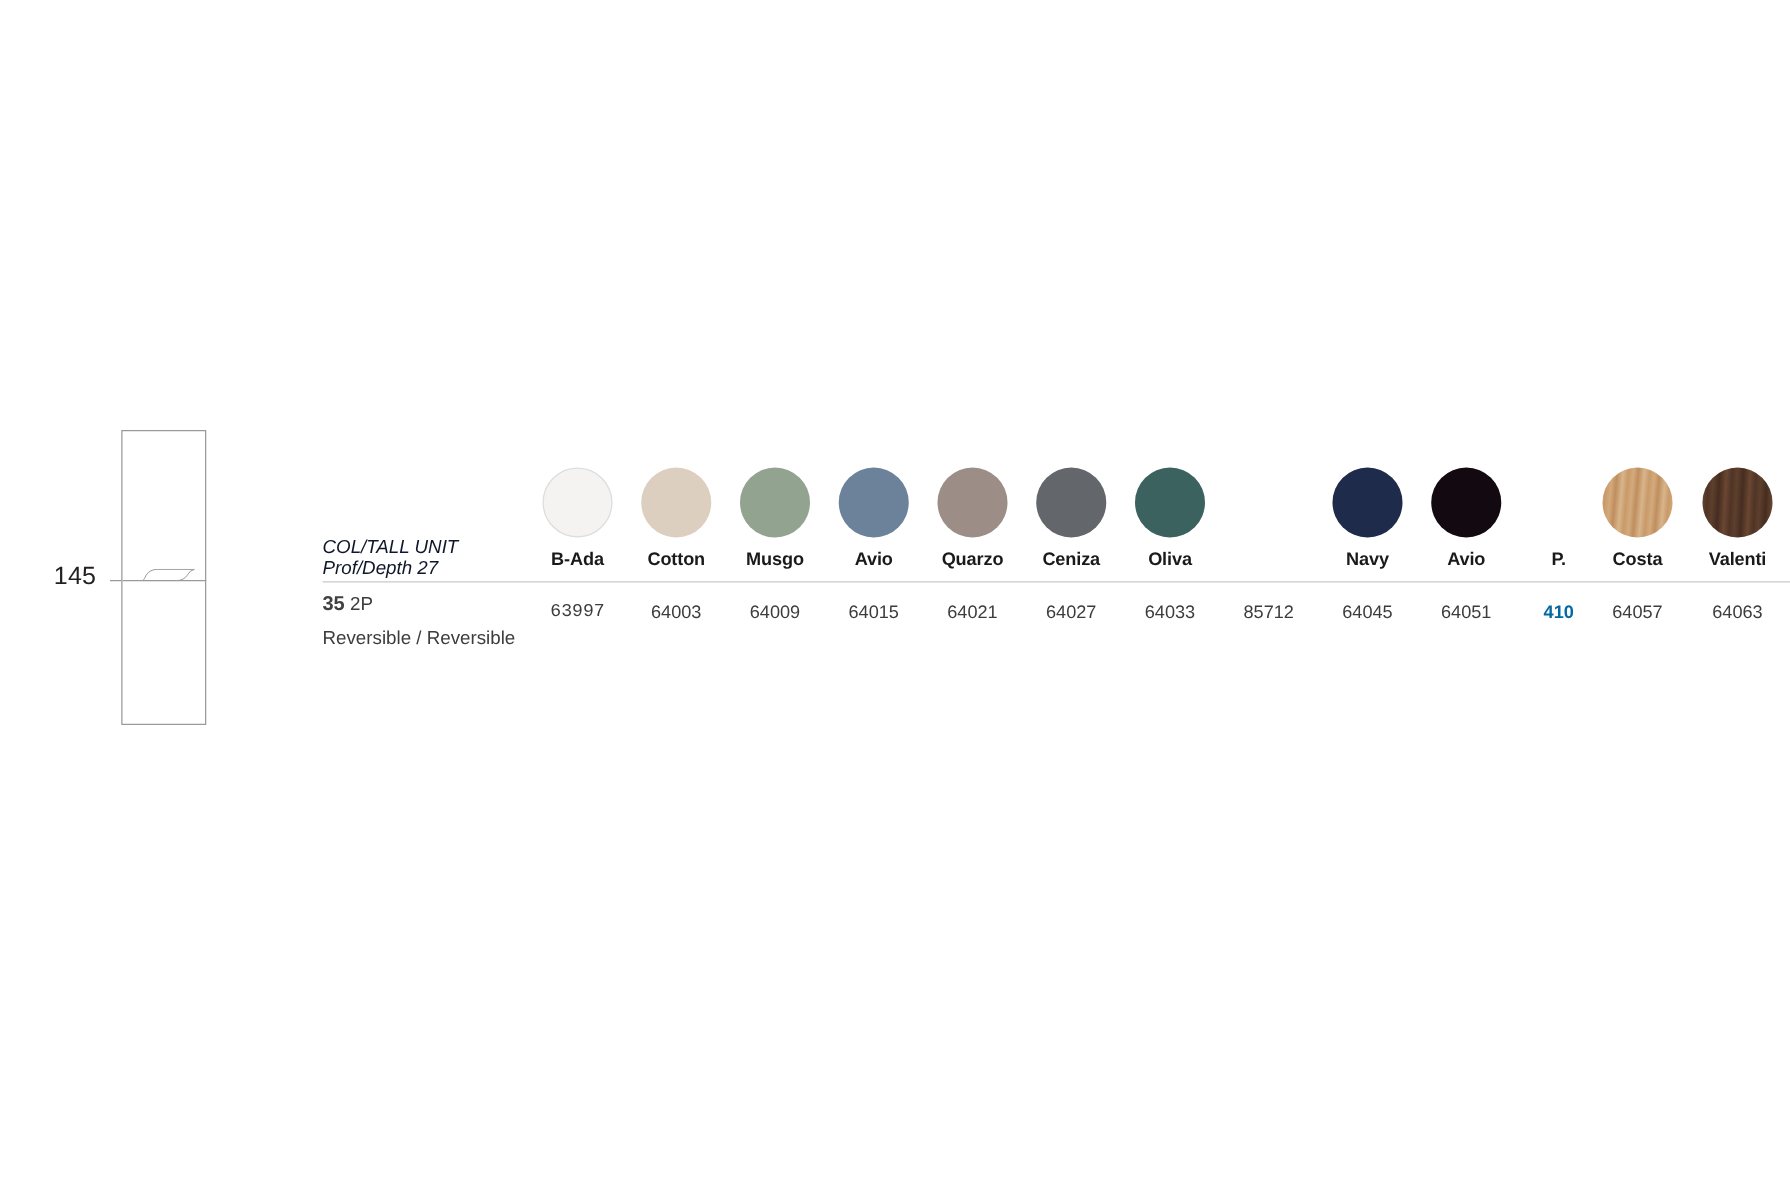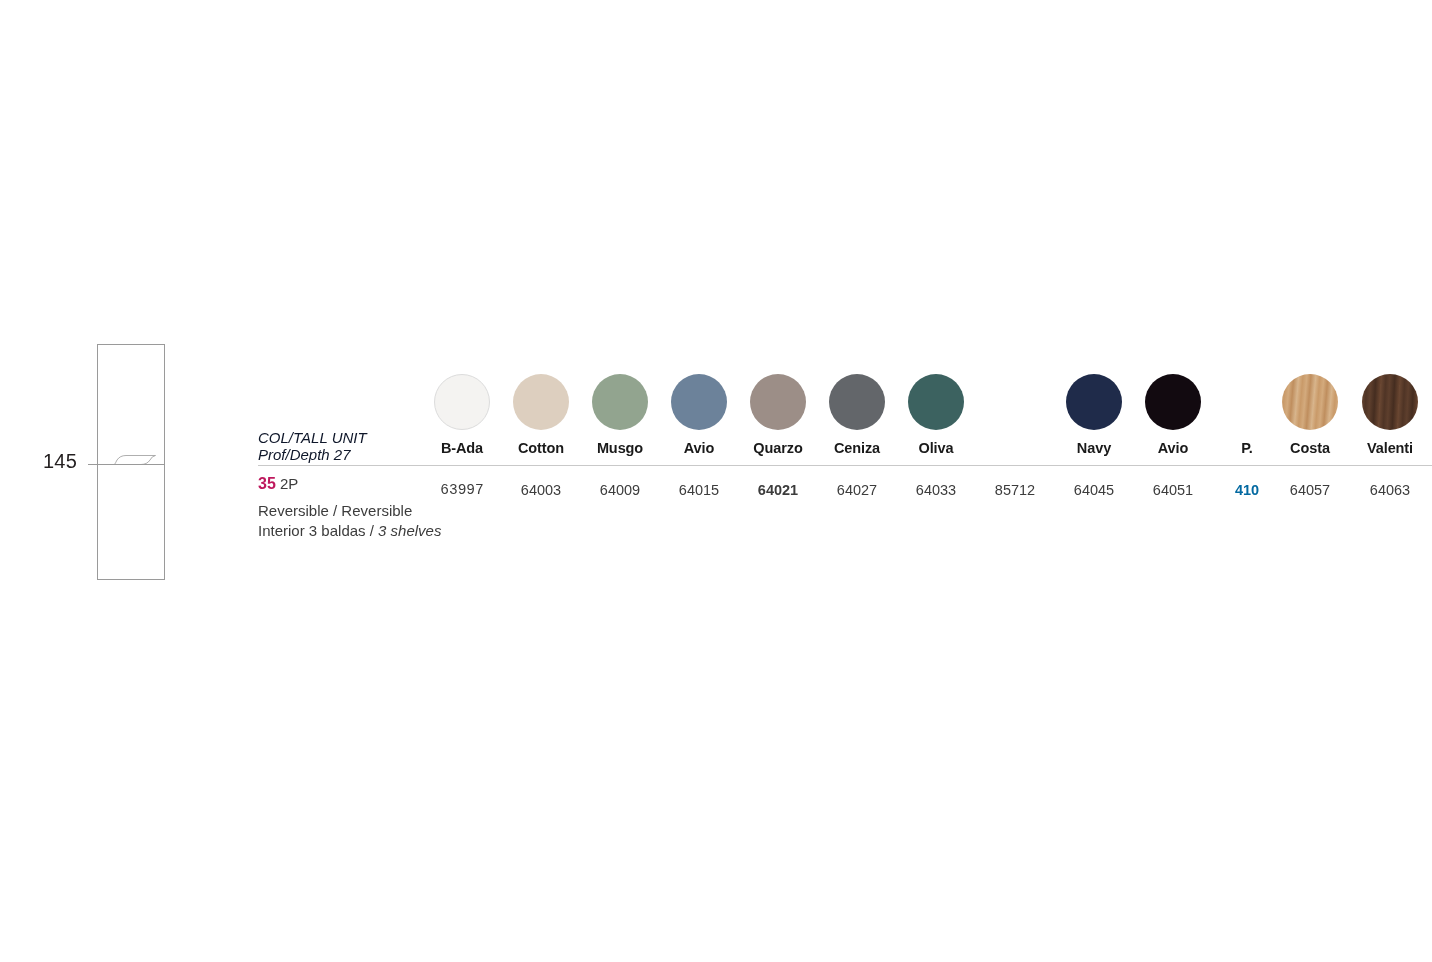--- a/index.html
+++ b/index.html
@@ -152,21 +152,21 @@
   #row-label {
     position: absolute;
     left: 0;
     top: 131px;
     font-size: 15px;
     color: #3c3c3c;
     white-space: nowrap;
   }
   #row-label .bold {
     font-weight: bold;
-    color: #be185d;
+    color: #404040;
     font-size: 16px;
   }
 
   #notes {
     position: absolute;
     left: 0;
     top: 157px;
     width: 300px;
   }
   .note-line {
@@ -256,31 +256,28 @@
 
   <div id="row-label">
     <span class="bold">35</span><span>&nbsp;</span><span>2P</span>
   </div>
 
   <div id="code-row">
       <div class="swatch-code" style="left: 164px; font-family: Liberation Mono, monospace;">63997</div>
       <div class="swatch-code" style="left: 243px;">64003</div>
       <div class="swatch-code" style="left: 322px;">64009</div>
       <div class="swatch-code" style="left: 401px;">64015</div>
-      <div class="swatch-code" style="left: 480px; font-weight: bold;">64021</div>
+      <div class="swatch-code" style="left: 480px;">64021</div>
       <div class="swatch-code" style="left: 559px;">64027</div>
       <div class="swatch-code" style="left: 638px;">64033</div>
       <div class="swatch-code" style="left: 717px;">85712</div>
       <div class="swatch-code" style="left: 796px;">64045</div>
       <div class="swatch-code" style="left: 875px;">64051</div>
       <div class="swatch-code" style="left: 1012px;">64057</div>
       <div class="swatch-code" style="left: 1092px;">64063</div>
       <div class="swatch-code narrow" style="left: 968px;">410</div>
     </div>
 
   <div id="notes">
     <div class="note-line">Reversible / Reversible</div>
-    <div class="note-line">
-      <span>Interior 3 baldas / </span><span class="ital">3 shelves</span>
-    </div>
   </div>
 
 </div>
 
 </body></html>

